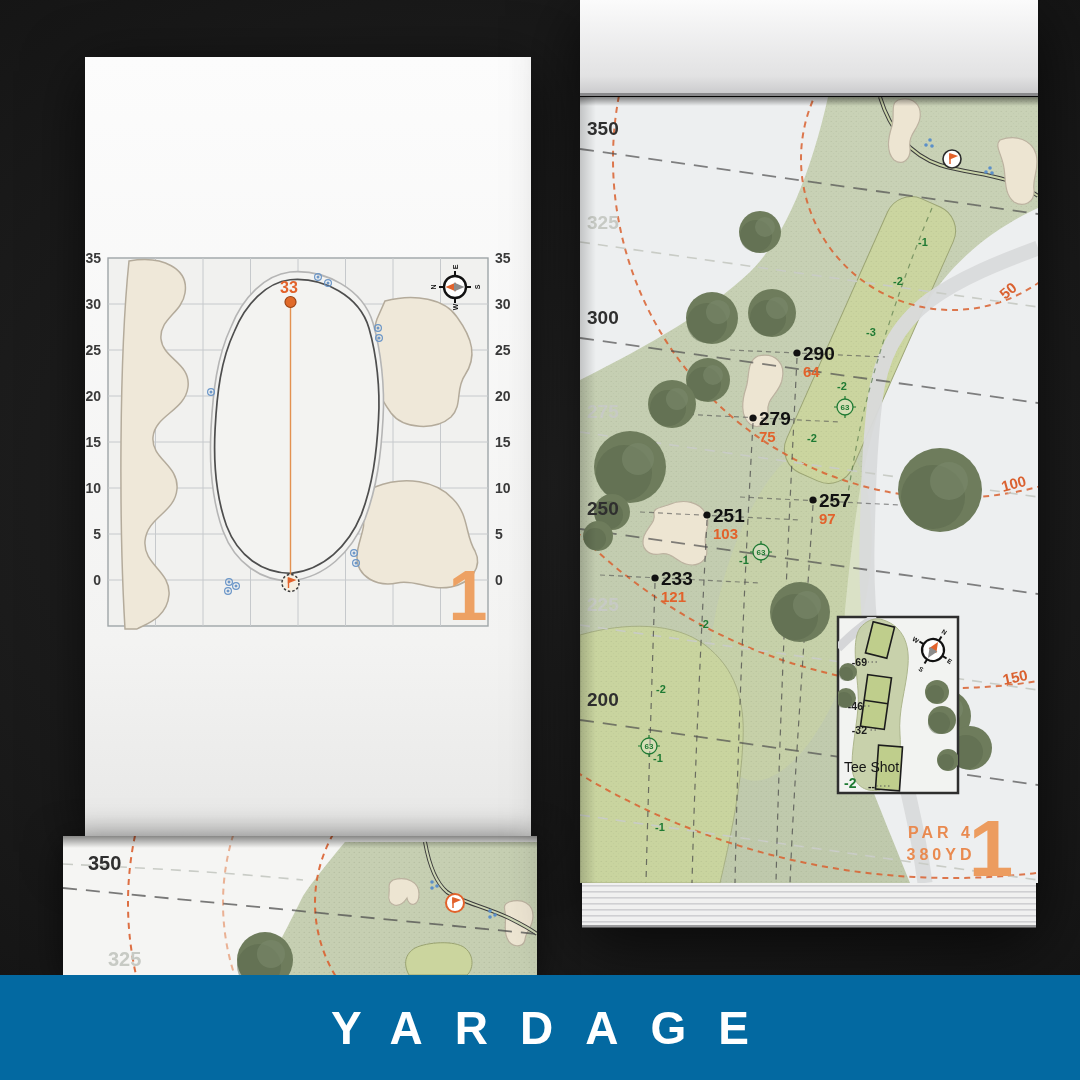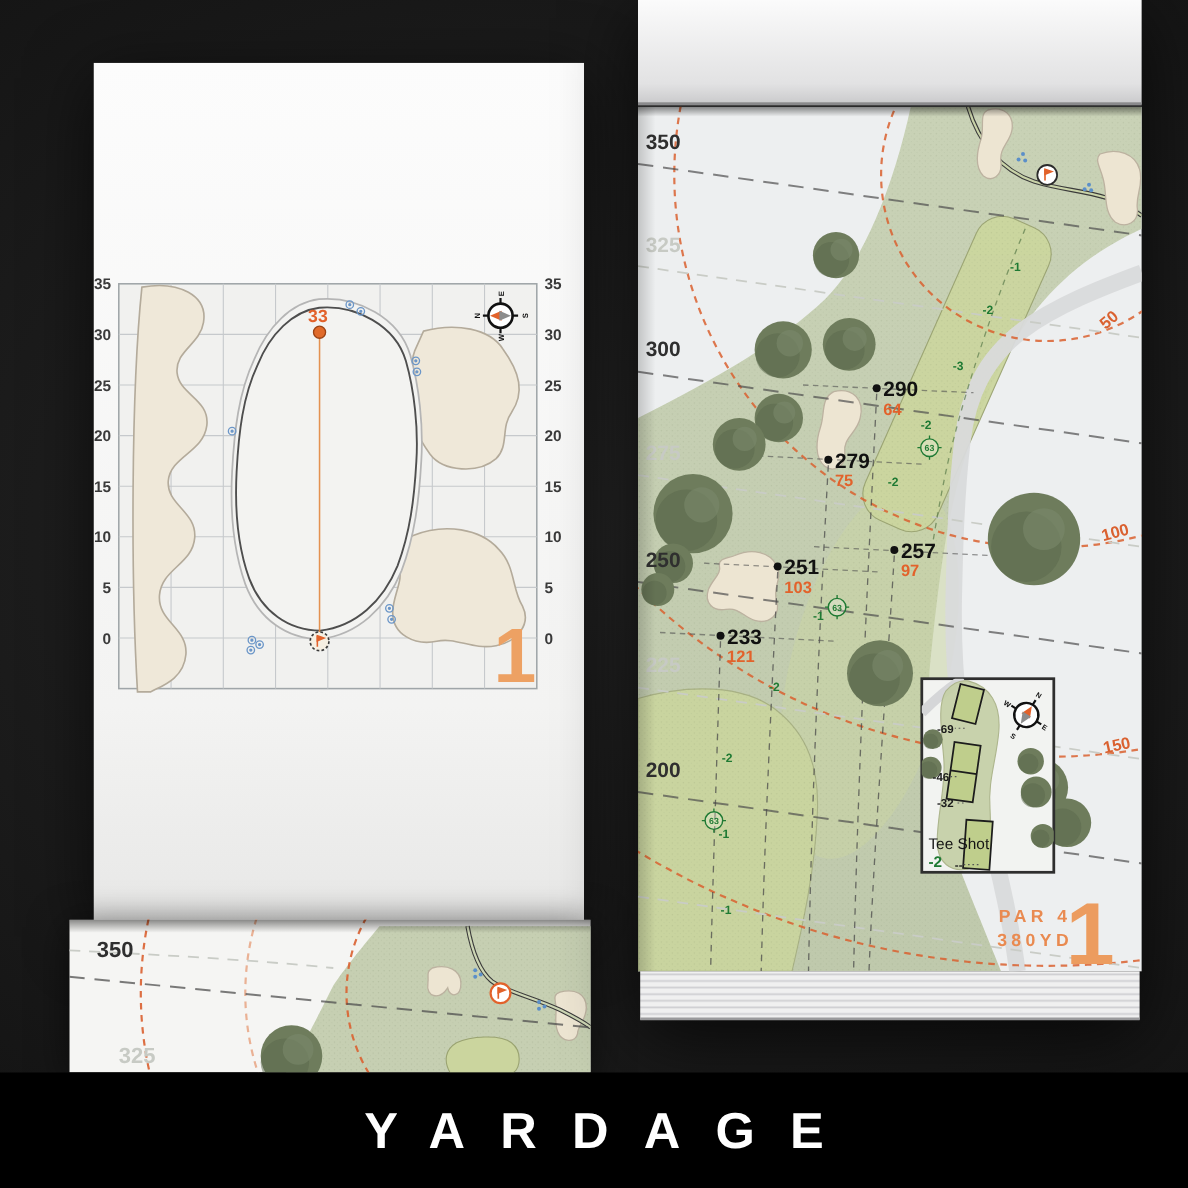--- a/index.html
+++ b/index.html
@@ -7,21 +7,21 @@
     width:1080px;height:1080px;position:relative;overflow:hidden;
     background:radial-gradient(120% 90% at 50% 45%, #262626 0%, #181818 55%, #0c0c0c 100%);
     font-family:"Liberation Sans", sans-serif;
   }
   .abs{position:absolute;}
   svg text{font-family:"Liberation Sans", sans-serif;}
   #left-main-page{left:85px;top:57px;filter:drop-shadow(0 14px 30px rgba(0,0,0,.65));}
   #left-next-page{left:63px;top:836px;filter:drop-shadow(0 6px 18px rgba(0,0,0,.6));}
   #right-booklet{left:580px;top:0px;filter:drop-shadow(0 16px 34px rgba(0,0,0,.7));}
   #banner{
-    left:0;top:975px;width:1080px;height:105px;background:#000000;
+    left:0;top:975px;width:1080px;height:105px;background:#0369a1;
     display:flex;align-items:center;justify-content:center;z-index:50;
   }
   #banner .banner-text{
     color:#ffffff;font-weight:bold;font-size:46px;letter-spacing:32px;
     padding-left:32px; 
     font-family:"Liberation Sans", sans-serif;
   }
 </style>
 </head>
 <body>

